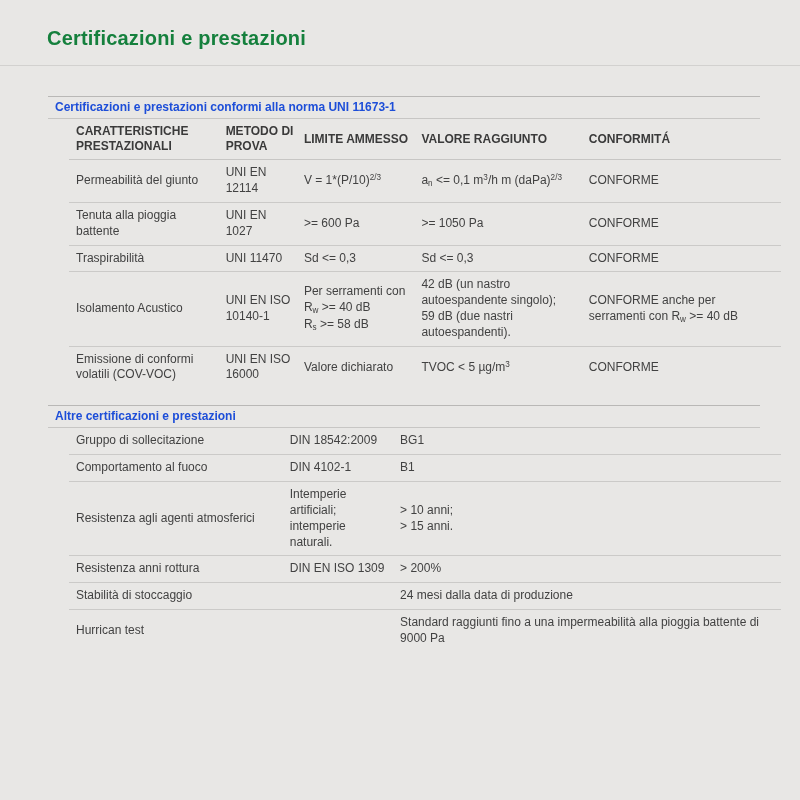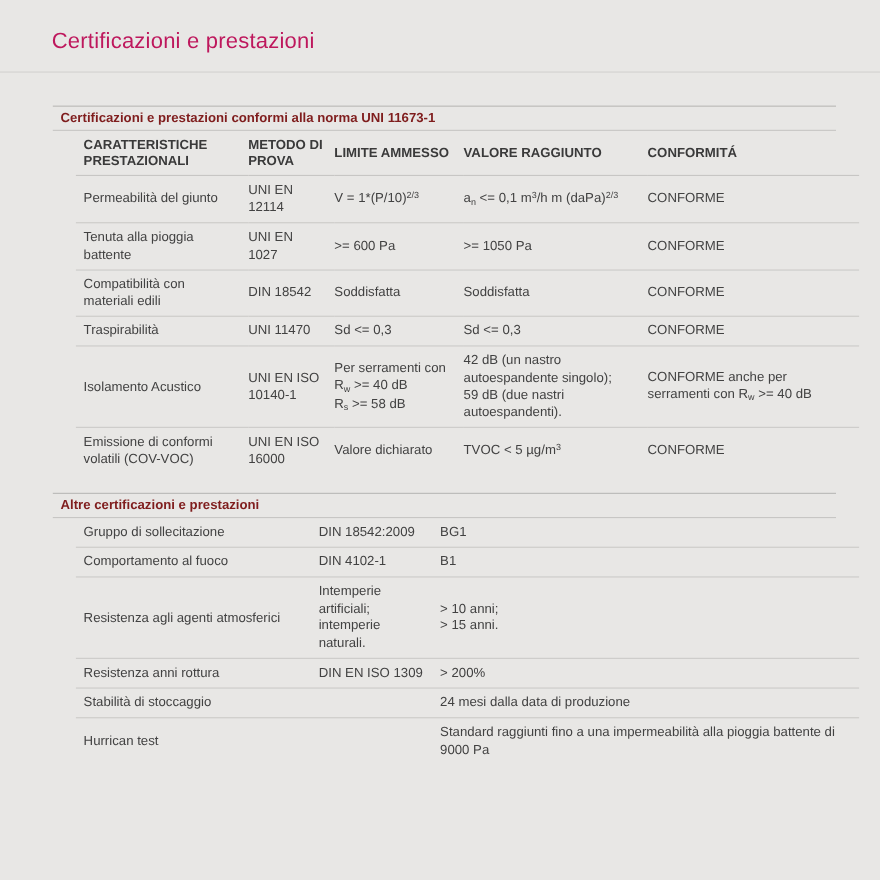--- a/index.html
+++ b/index.html
@@ -7,40 +7,40 @@
     padding: 0;
     width: 800px;
     height: 800px;
     background: #e8e7e5;
     font-family: "Liberation Sans", sans-serif;
     color: #414141;
     overflow: hidden;
   }
   .page-title {
     font-size: 20px;
-    font-weight: 400;
-    color: #be185d;
+    font-weight: 700;
+    color: #15803d;
     letter-spacing: 0.2px;
     margin: 0;
     padding: 27px 0 0 47px;
   }
   .title-divider {
     height: 0;
     border-top: 1px solid #d2d1cf;
     margin-top: 15px;
   }
   .content {
     margin: 30px 40px 0 48px;
   }
   .table-block { width: 100%; }
   .table-block.second { margin-top: 17px; }
   .section-header {
     font-size: 12px;
     font-weight: bold;
-    color: #7f1d1d;
+    color: #1d4ed8;
     padding: 4px 0 4px 7px;
     border-top: 1px solid #b9b8b6;
     border-bottom: 1px solid #c7c6c4;
     line-height: 1.1;
   }
   table {
     width: 100%;
     border-collapse: collapse;
     table-layout: fixed;
     font-size: 12px;
@@ -104,27 +104,20 @@
           <td>CONFORME</td>
         </tr>
         <tr>
           <td>Tenuta alla pioggia battente</td>
           <td>UNI EN 1027</td>
           <td>&gt;= 600 Pa</td>
           <td>&gt;= 1050 Pa</td>
           <td>CONFORME</td>
         </tr>
         <tr>
-          <td>Compatibilità con materiali edili</td>
-          <td>DIN 18542</td>
-          <td>Soddisfatta</td>
-          <td>Soddisfatta</td>
-          <td>CONFORME</td>
-        </tr>
-        <tr>
           <td>Traspirabilità</td>
           <td>UNI 11470</td>
           <td>Sd &lt;= 0,3</td>
           <td>Sd &lt;= 0,3</td>
           <td>CONFORME</td>
         </tr>
         <tr>
           <td>Isolamento Acustico</td>
           <td>UNI EN ISO 10140-1</td>
           <td>Per serramenti con<br>R<sub>w</sub> &gt;= 40 dB<br>R<sub>s</sub> &gt;= 58 dB</td>

